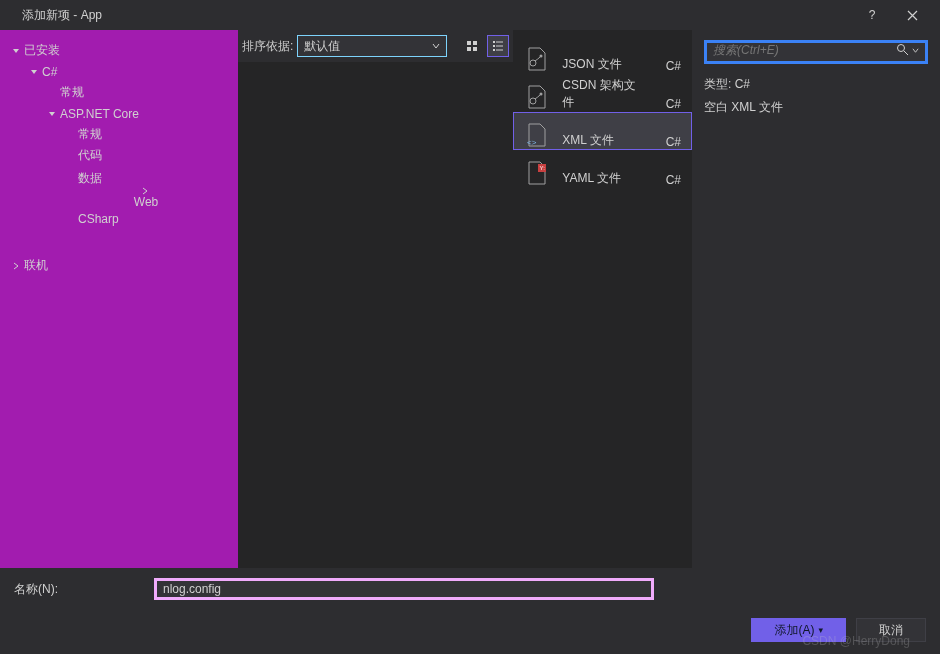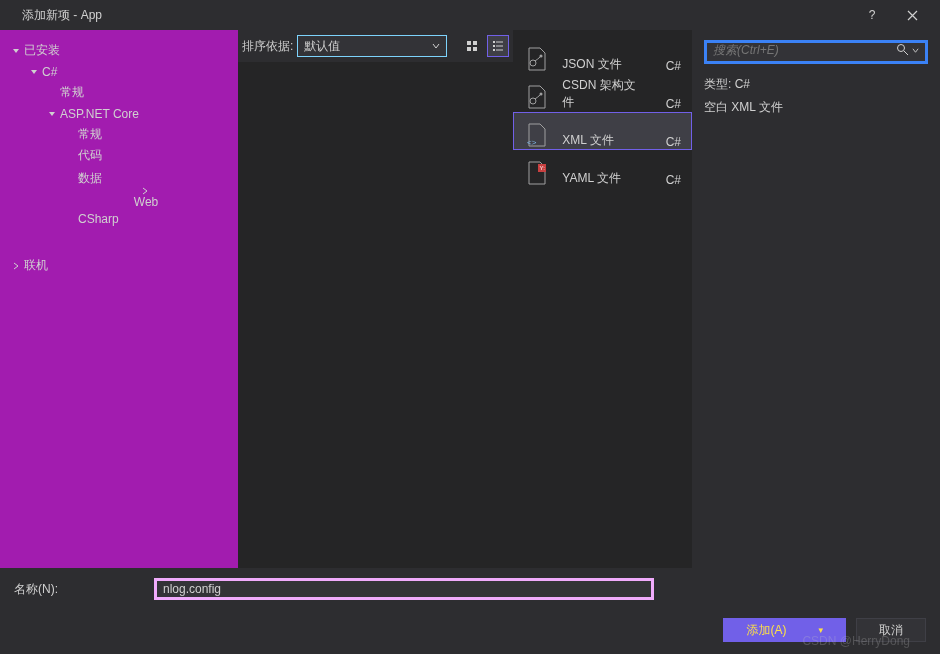--- a/index.html
+++ b/index.html
@@ -162,21 +162,21 @@
       align-items: center;
     }
     .btn {
       height: 24px;
       padding: 0 22px;
       display: flex; align-items: center; justify-content: center;
       border: 1px solid #3f3f46;
       background: #333337;
       color: #d0d0d0;
     }
-    .btn.primary { background: #7160e8; border-color: #7160e8; color: #fde047; gap: 28px; }
+    .btn.primary { background: #7160e8; border-color: #7160e8; color: #0f172a; }
     .watermark {
       position: absolute;
       right: 30px;
       bottom: 6px;
       color: rgba(200,200,200,0.25);
       font-size: 12px;
       pointer-events: none;
     }
   </style>
 </head>

